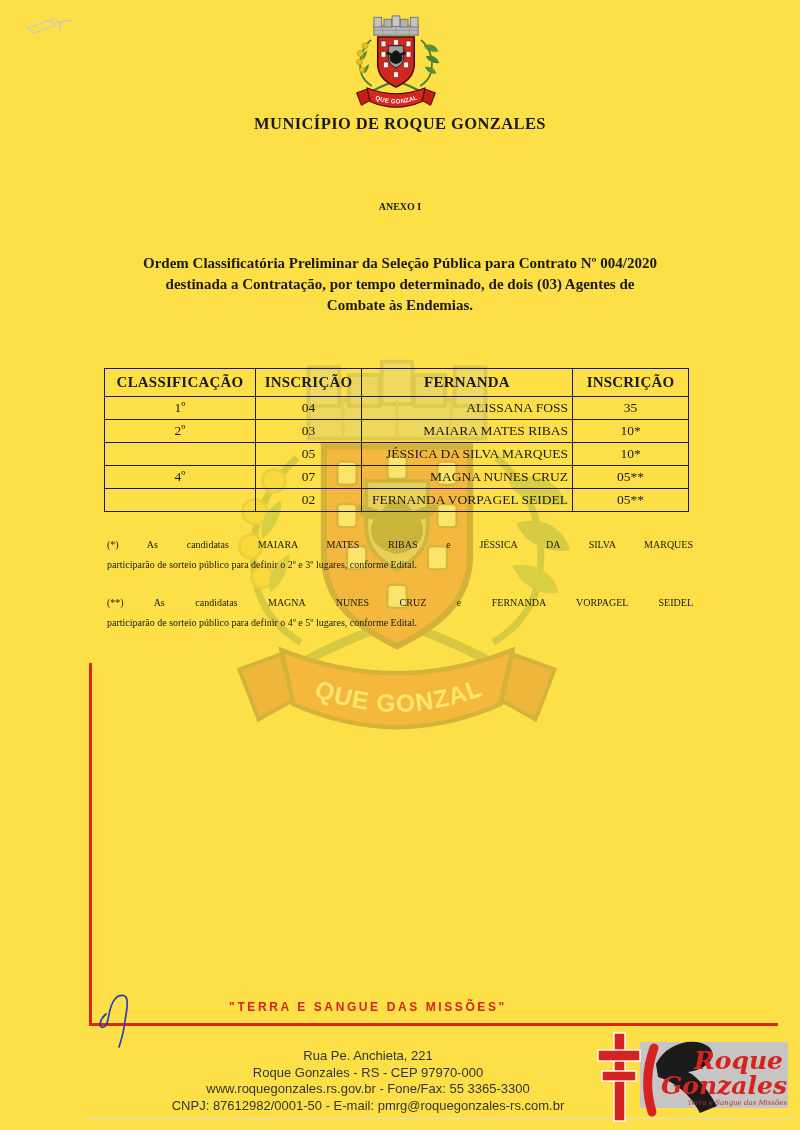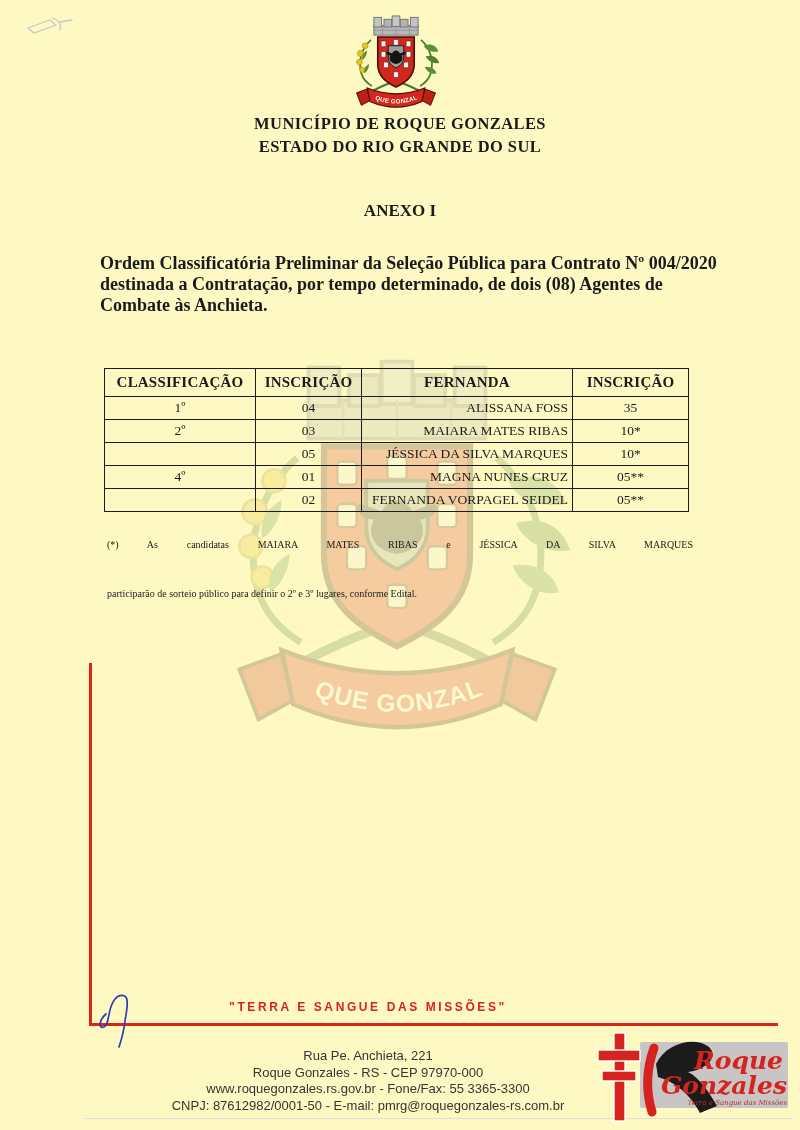--- a/index.html
+++ b/index.html
@@ -1,49 +1,49 @@
 <!DOCTYPE html>
 <html><head>
 <meta charset="utf-8">
 <style>
   html,body { margin:0; padding:0; background:#e9e9e9; }
   .page {
     position:relative; width:800px; height:1130px; margin:0 auto;
-    background:#fef9c3; overflow:hidden;
+    background:#fde047; overflow:hidden;
     font-family:"Liberation Serif", serif; color:#1a1a1a;
   }
   .abs { position:absolute; }
 
   
   .crest-top { left:347px; top:14px; width:98px; height:100px; z-index:2; }
   .letterhead { left:0; top:112px; width:800px; text-align:center;
     font-weight:bold; font-size:16.5px; line-height:23px; letter-spacing:.4px; z-index:2; }
   .anexo { left:0; top:201px; width:800px; text-align:center;
-    font-weight:bold; font-size:17px; z-index:2; }
-  .doc-title { left:100px; top:253px; width:600px; text-align:left;
-    font-weight:bold; font-size:18px; line-height:21px; z-index:2; }
+    font-weight:bold; font-size:10px; z-index:2; }
+  .doc-title { left:100px; top:253px; width:600px; text-align:center;
+    font-weight:bold; font-size:15px; line-height:21px; z-index:2; }
   .doc-title div { white-space:nowrap; }
 
   
   .watermark { left:203px; top:354px; width:388px; height:400px; opacity:.21; z-index:1; }
 
   
   .rank-table { position:absolute; left:104px; top:368px; width:584px;
     border-collapse:collapse; z-index:3; table-layout:fixed; }
   .rank-table th, .rank-table td { border:1.6px solid #1c1c1c; padding:0 4px;
     white-space:nowrap; overflow:hidden; background:transparent;margin-top:23px; }
   .rank-table th { font-size:15px; height:27px; text-align:center; letter-spacing:.2px; }
   .rank-table td { font-size:13.5px; height:22px; text-align:center; font-weight:500; }
   .rank-table td.name { text-align:right; padding-left:7px; }
 
   
   .note { position:absolute; left:107px; width:586px; margin:0;
     font-size:10px; line-height:20px; z-index:3; }
   .note .j { display:block; text-align:justify; text-align-last:justify; white-space:normal; }
-  .note .l { display:block; white-space:nowrap;margin-top:29px; }
+  .note .l { display:block; white-space:nowrap; }
   .note1 { top:535px; }
   .note2 { top:593px; }
 
   
   .vline { left:89px; top:663px; width:3px; height:363px; background:#e02318; z-index:4; }
   .hline { left:89px; top:1023px; width:689px; height:3px; background:#e02318; z-index:4; }
   .bottom-faint { left:85px; top:1118px; width:707px; height:1px; background:#dededa; z-index:1; }
 
   
   .motto { left:60px; top:1000px; width:616px; text-align:center; z-index:5;
@@ -132,29 +132,28 @@
       <path d="M44 14 L56 12"></path>
     </g>
   </svg>
 
   <svg class="abs crest-top" viewBox="0 0 100 104">
     <use href="#crest"></use>
   </svg>
 
   <div class="abs letterhead">
     <div>MUNICÍPIO DE ROQUE GONZALES</div>
-    <div>ESTADO DO RIO GRANDE DO SUL</div>
   </div>
 
   <div class="abs anexo">ANEXO I</div>
 
   <div class="abs doc-title">
     <div>Ordem Classificatória Preliminar da Seleção Pública para Contrato Nº 004/2020</div>
-    <div>destinada a Contratação, por tempo determinado, de dois (08) Agentes de</div>
-    <div>Combate às Anchieta.</div>
+    <div>destinada a Contratação, por tempo determinado, de dois (03) Agentes de</div>
+    <div>Combate às Endemias.</div>
   </div>
 
   <svg class="abs watermark" viewBox="0 0 100 104">
     <use href="#crest"></use>
   </svg>
 
   <table class="rank-table">
     <colgroup>
         <col style="width:151px">
         <col style="width:106px">
@@ -183,36 +182,40 @@
         <td>10*</td>
       </tr>
       <tr>
         <td></td>
         <td>05</td>
         <td class="name">JÉSSICA DA SILVA MARQUES</td>
         <td>10*</td>
       </tr>
       <tr>
         <td>4º</td>
-        <td>01</td>
+        <td>07</td>
         <td class="name">MAGNA NUNES CRUZ</td>
         <td>05**</td>
       </tr>
       <tr>
         <td></td>
         <td>02</td>
         <td class="name">FERNANDA VORPAGEL SEIDEL</td>
         <td>05**</td>
       </tr>
     </tbody>
   </table>
 
   <p class="note note1">
     <span class="j">(*) As candidatas MAIARA MATES RIBAS e JÉSSICA DA SILVA MARQUES</span>
     <span class="l">participarão de sorteio público para definir o 2º e 3º lugares, conforme Edital.</span>
+  </p>
+  <p class="note note2">
+    <span class="j">(**) As candidatas MAGNA NUNES CRUZ e FERNANDA VORPAGEL SEIDEL</span>
+    <span class="l">participarão de sorteio público para definir o 4º e 5º lugares, conforme Edital.</span>
   </p>
 
   <div class="abs vline"></div>
   <div class="abs hline"></div>
   <div class="abs bottom-faint"></div>
 
   <svg class="abs pen-mark" viewBox="0 0 46 64">
     <path d="M11 28 C4 34 3 43 9 41 C15 39 12 22 20 13 C24 8 31 8 32 14 C33 20 31 28 30 35 C29 44 27 52 24 61" fill="none" stroke="#2b3fae" stroke-width="1.7" stroke-linecap="round"></path>
   </svg>
 

